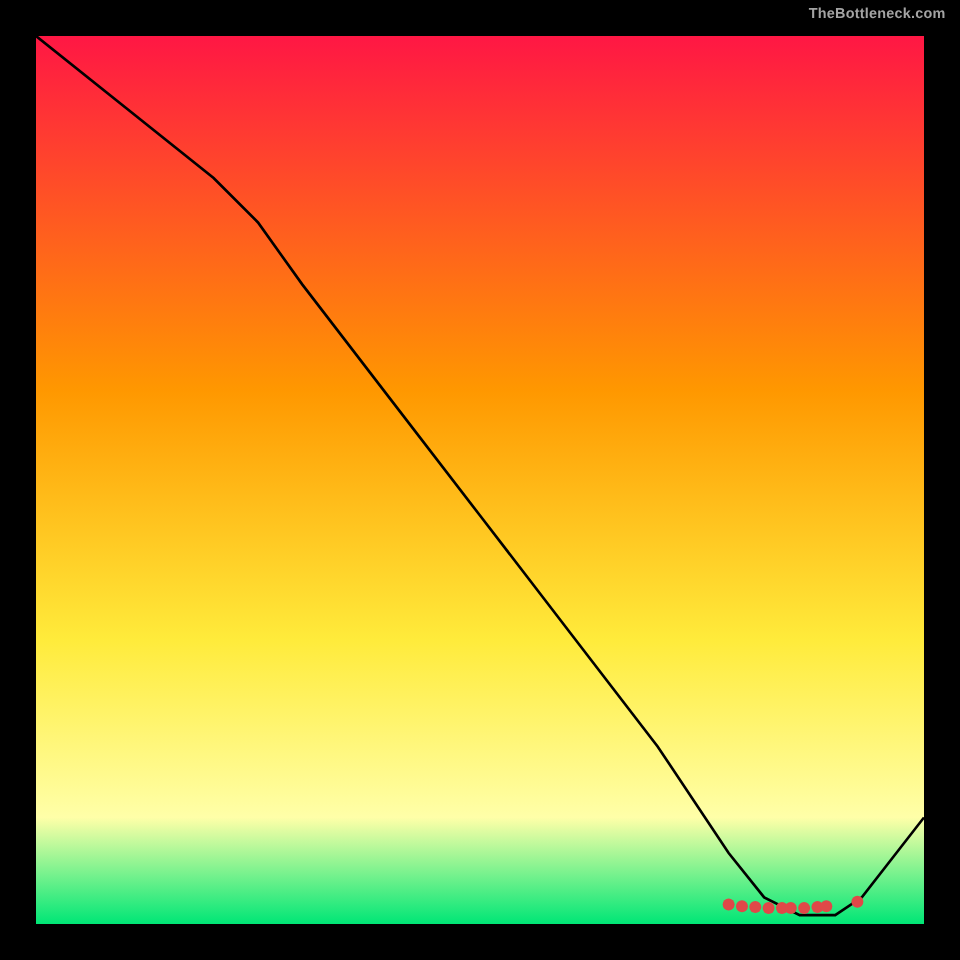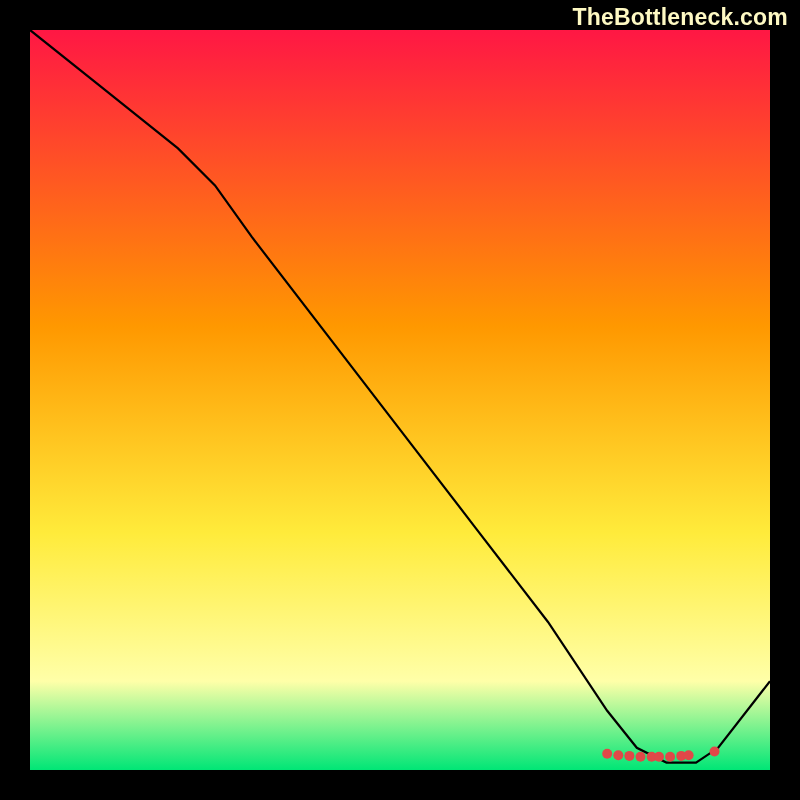--- a/index.html
+++ b/index.html
@@ -14,22 +14,22 @@
   .outer {
     position: relative;
     width: 800px;
     height: 800px;
     background: #000;
   }
   .attribution {
     position: absolute;
     top: 4px;
     right: 12px;
-    color: #fef9c3;
-    font-size: 23px;
+    color: #a3a3a3;
+    font-size: 12px;
     font-weight: bold;
     letter-spacing: 0.2px;
   }
   .plot-frame {
     position: absolute;
     left: 30px;
     top: 30px;
     width: 740px;
     height: 740px;
     box-sizing: border-box;

